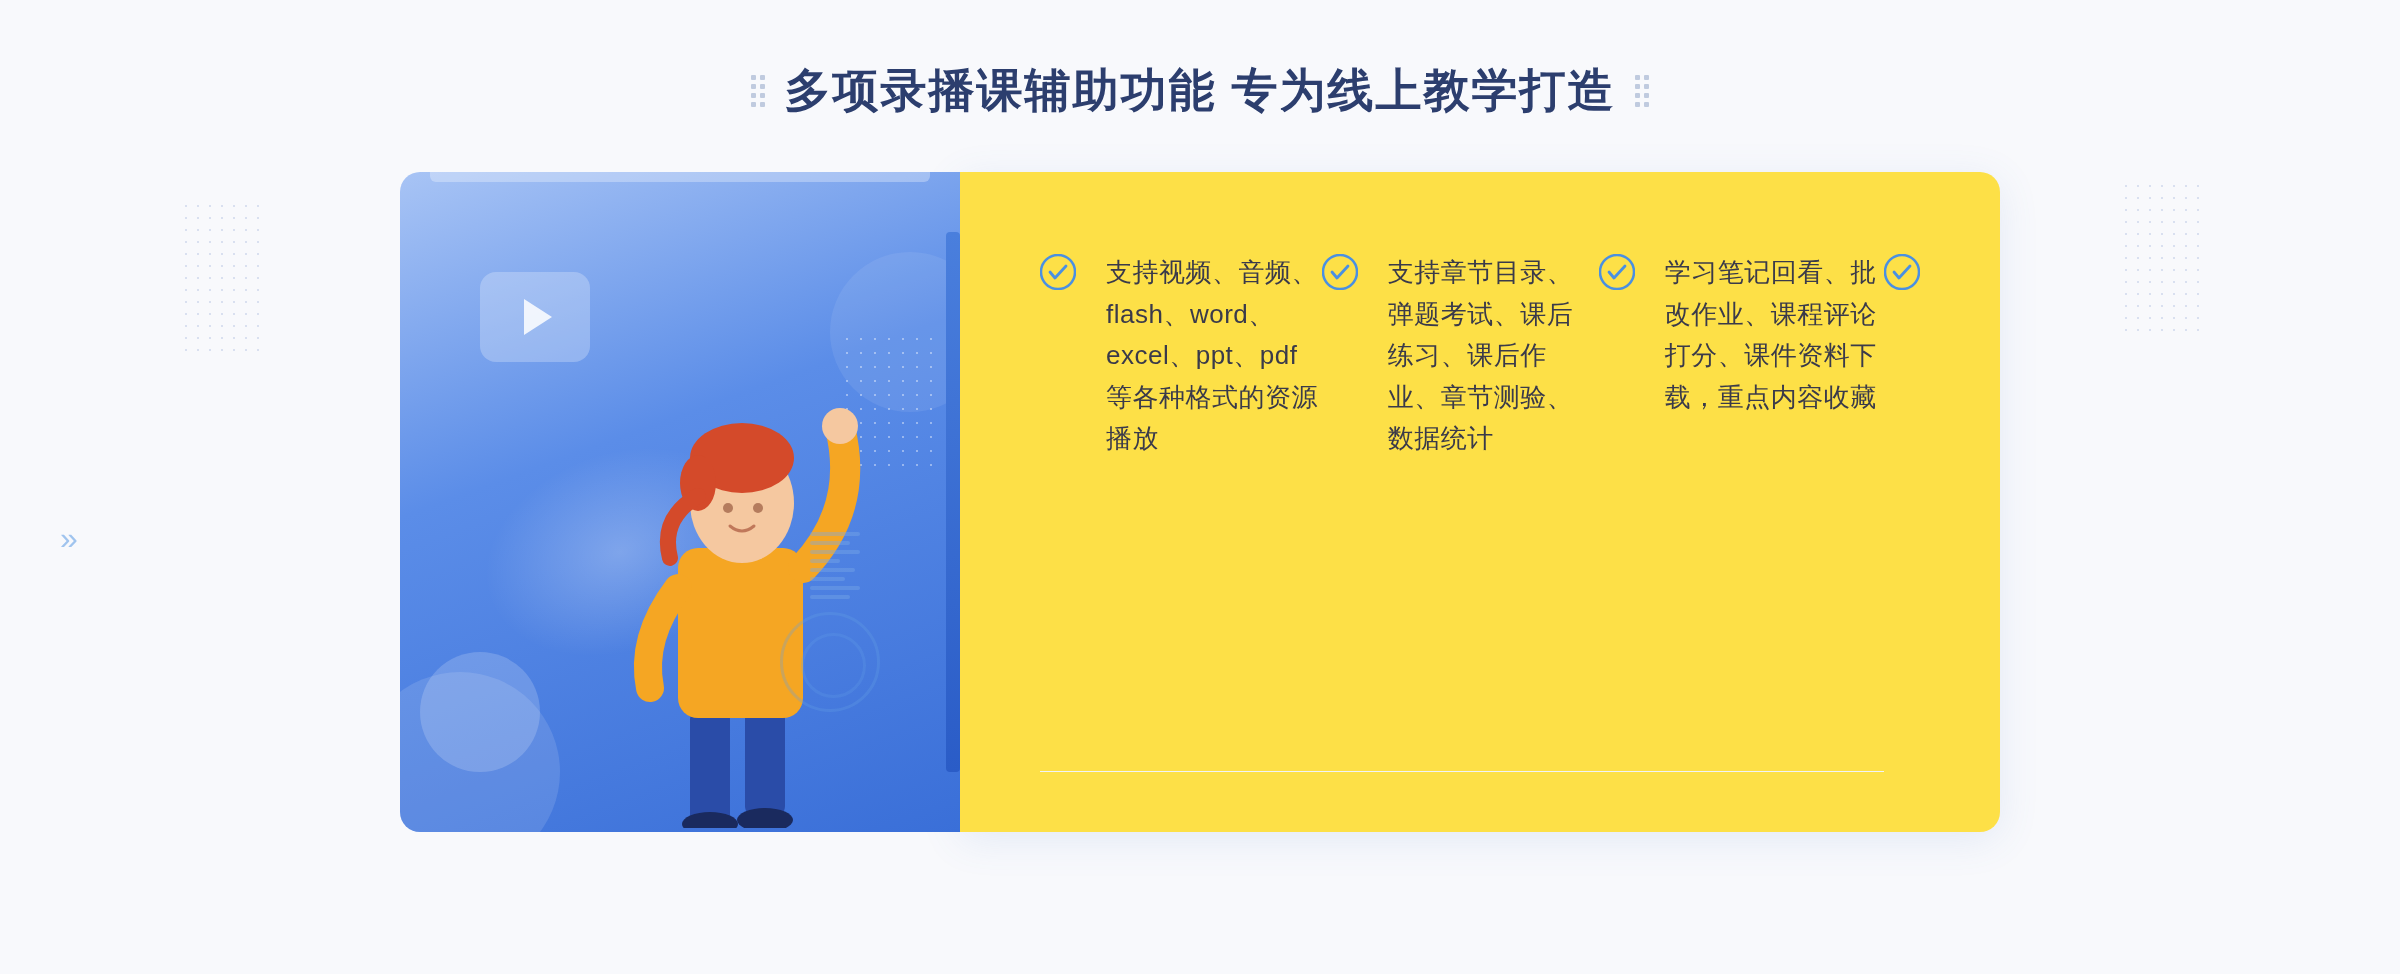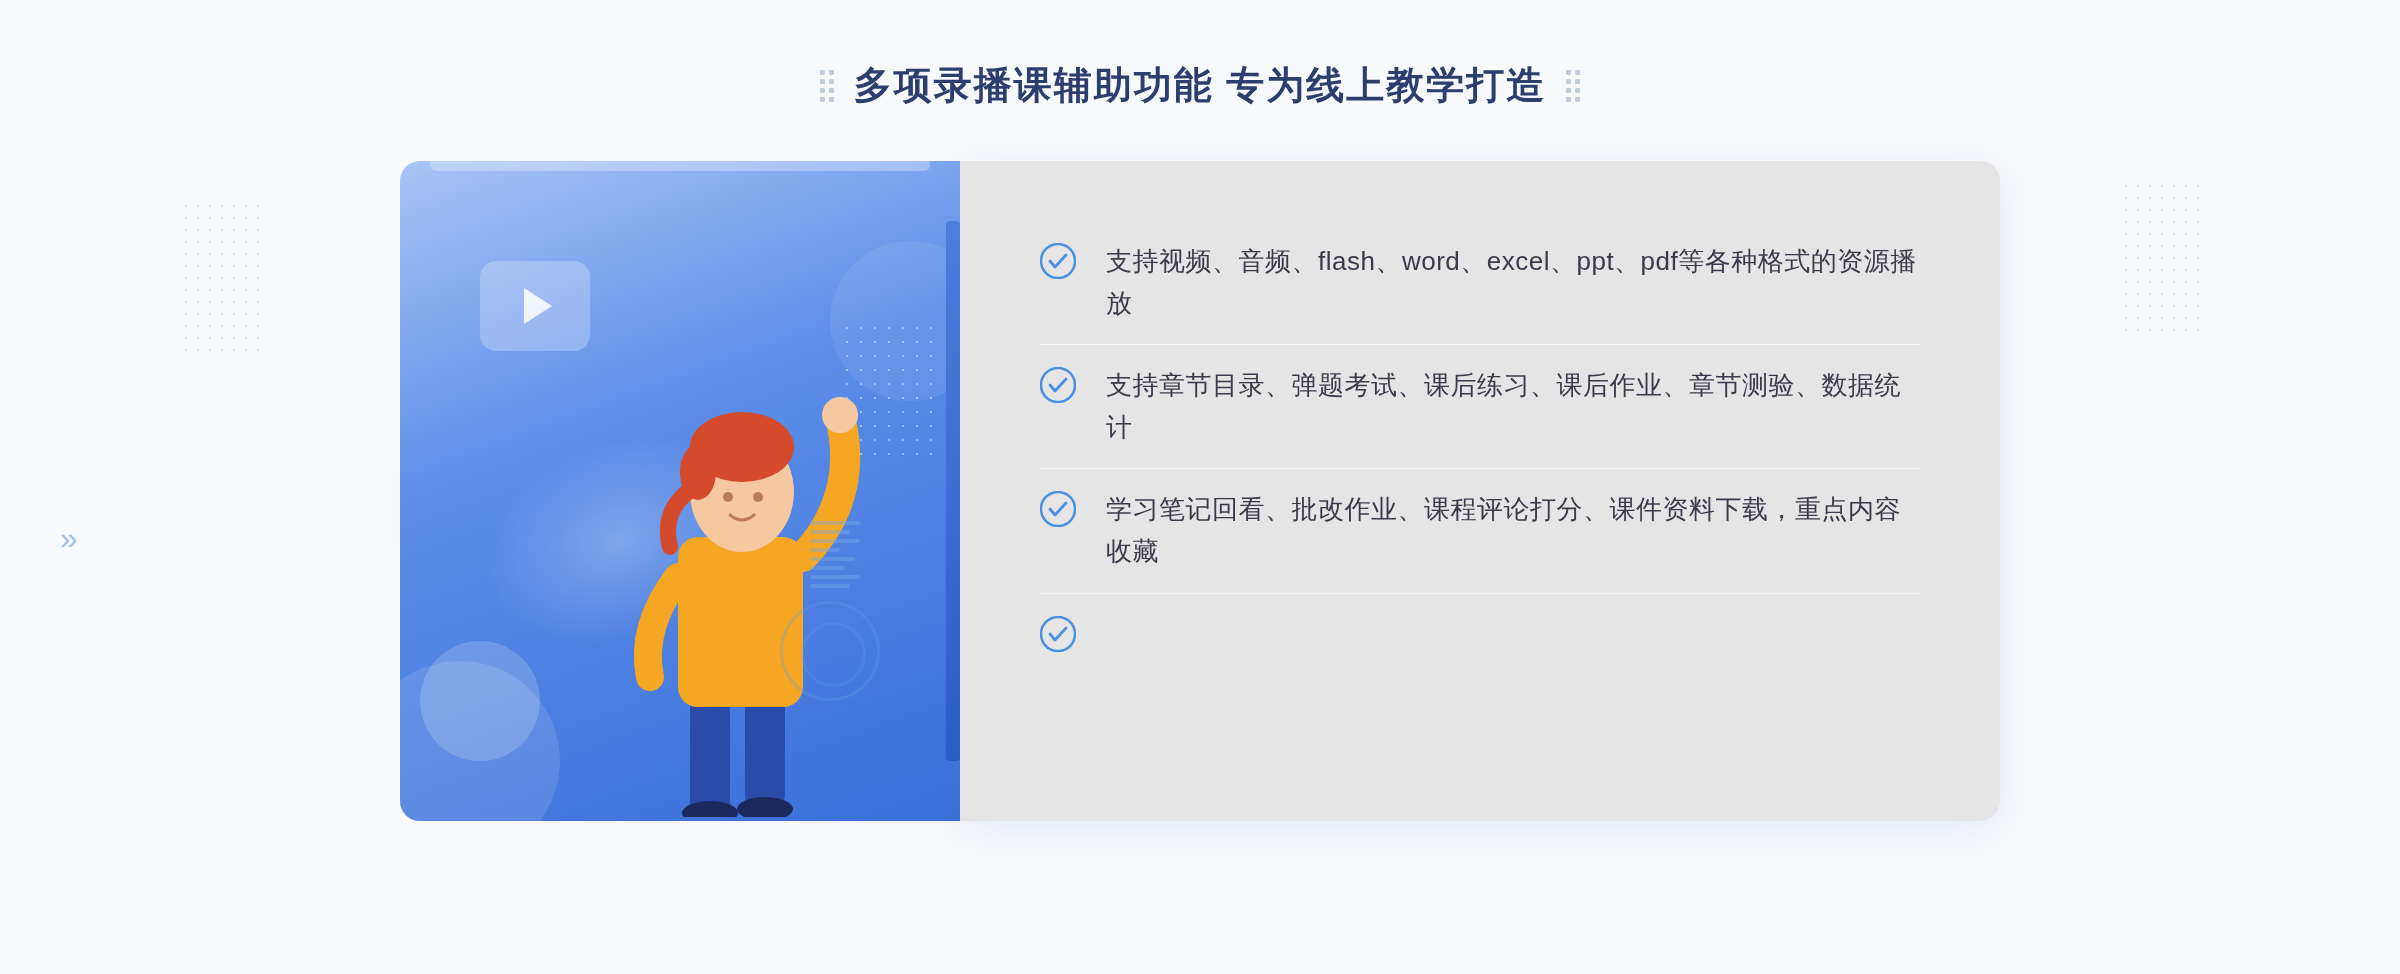--- a/index.html
+++ b/index.html
@@ -82,21 +82,21 @@
 
     .header-decorator-group span {
       display: block;
       width: 5px;
       height: 5px;
       background: #c0cbdf;
       border-radius: 1px;
     }
 
     .page-title {
-      font-size: 38px;
+      font-size: 46px;
       font-weight: 700;
       color: #2c3e6e;
       letter-spacing: 2px;
     }
 
     .page-subtitle {
       margin-top: 16px;
       font-size: 18px;
       color: #999;
       letter-spacing: 1px;
@@ -211,25 +211,24 @@
 
     
     .person-svg {
       width: 300px;
       height: 480px;
     }
 
     
     .content-panel {
       flex: 1;
-      background: #e5e5e5;
+      background: #fde047;
       border-radius: 0 20px 20px 0;
       padding: 60px 80px 60px 80px;
       display: flex;
-      flex-direction: column;
       justify-content: flex-start;
       box-shadow: 0 8px 40px rgba(80, 120, 200, 0.12);
     }
 
     .feature-item {
       display: flex;
       align-items: flex-start;
       gap: 30px;
       padding: 20px 0;
     }

